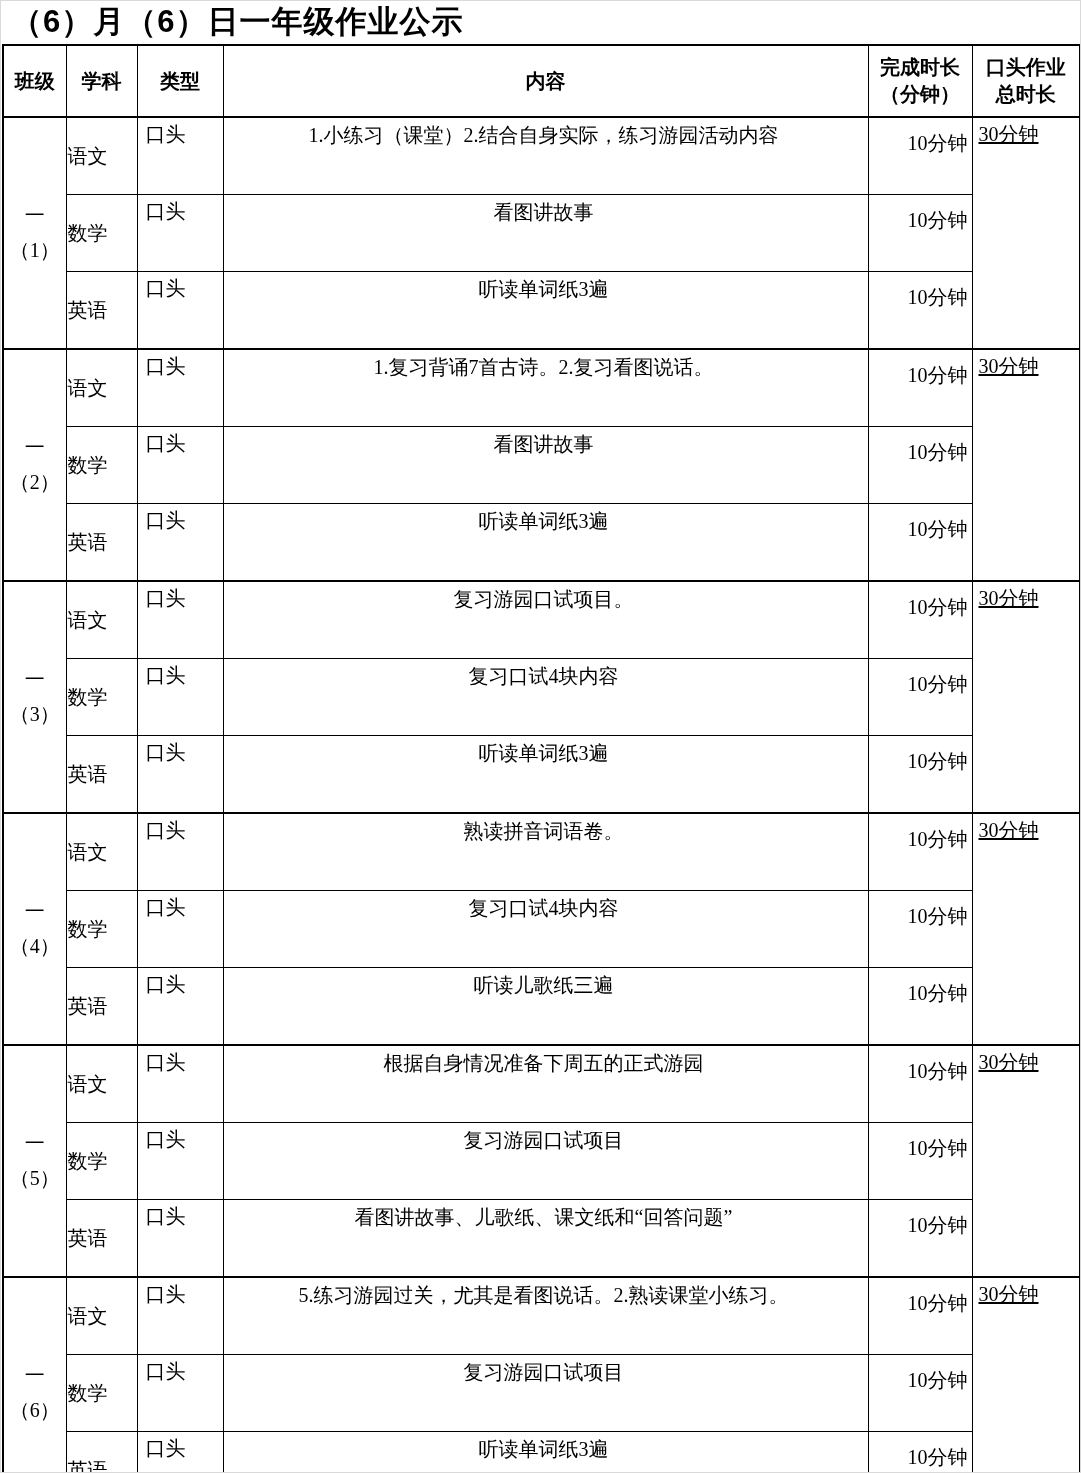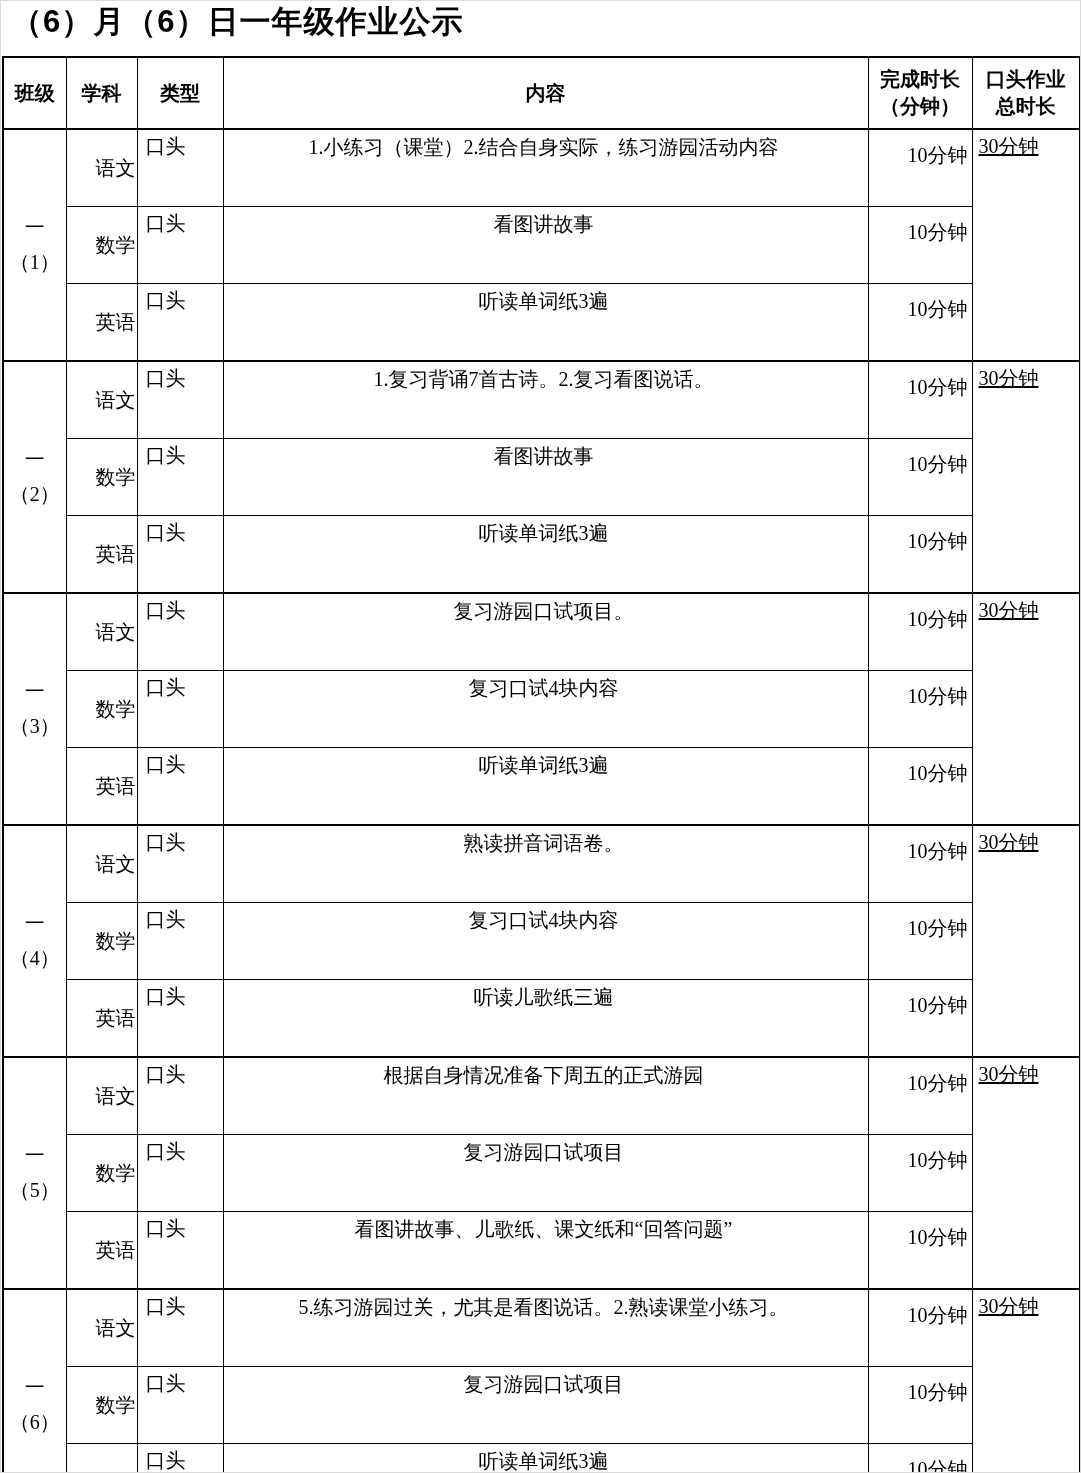--- a/index.html
+++ b/index.html
@@ -2,21 +2,21 @@
 <html lang="zh"><head>
 <meta charset="utf-8">
 <style>
   html,body{margin:0;padding:0;background:#fff;}
   .page{
     width:1081px;height:1473px;box-sizing:border-box;
     border:1px solid #d9d9d9;background:#fff;overflow:hidden;
     font-family:"Liberation Serif", serif;color:#000;
   }
   .title{
-    height:55px;line-height:42px;padding-left:10px;
+    height:43px;line-height:42px;padding-left:10px;
     font-family:"Liberation Sans", sans-serif;
     font-weight:bold;font-size:31px;letter-spacing:1px;
     white-space:nowrap;
   }
   table.hw{
     border-collapse:collapse;table-layout:fixed;
     width:1077px;margin:0 1px;
   }
   table.hw col.c-class{width:63px;}
   table.hw col.c-subject{width:71px;}
@@ -33,21 +33,21 @@
   table.hw th{
     height:66px;font-weight:bold;text-align:center;vertical-align:middle;
     white-space:pre-line;line-height:1.35;padding:2px 4px;
     border-bottom:2px solid #000;
   }
   tr.block-start td{border-top:2px solid #000;}
   td.cell-class{
     text-align:center;vertical-align:middle;white-space:pre-line;
     line-height:1.75;border-left:2px solid #000;
   }
-  td.cell-subject{text-align:right;vertical-align:middle;}
+  td.cell-subject{text-align:left;vertical-align:middle;}
   td.cell-type{vertical-align:top;text-align:left;padding:3px 6px 0 8px;height:73px;margin-left:34px;}
   td.cell-content{vertical-align:top;text-align:center;padding:3px 10px 0 6px;line-height:1.45;}
   td.cell-duration{vertical-align:top;text-align:right;padding:12px 4px 0 5px;}
   td.cell-total{
     vertical-align:top;text-align:left;padding:3px 4px 0 6px;
     border-right:2px solid #000;
     text-decoration:underline;
   }
 </style>
 </head>

